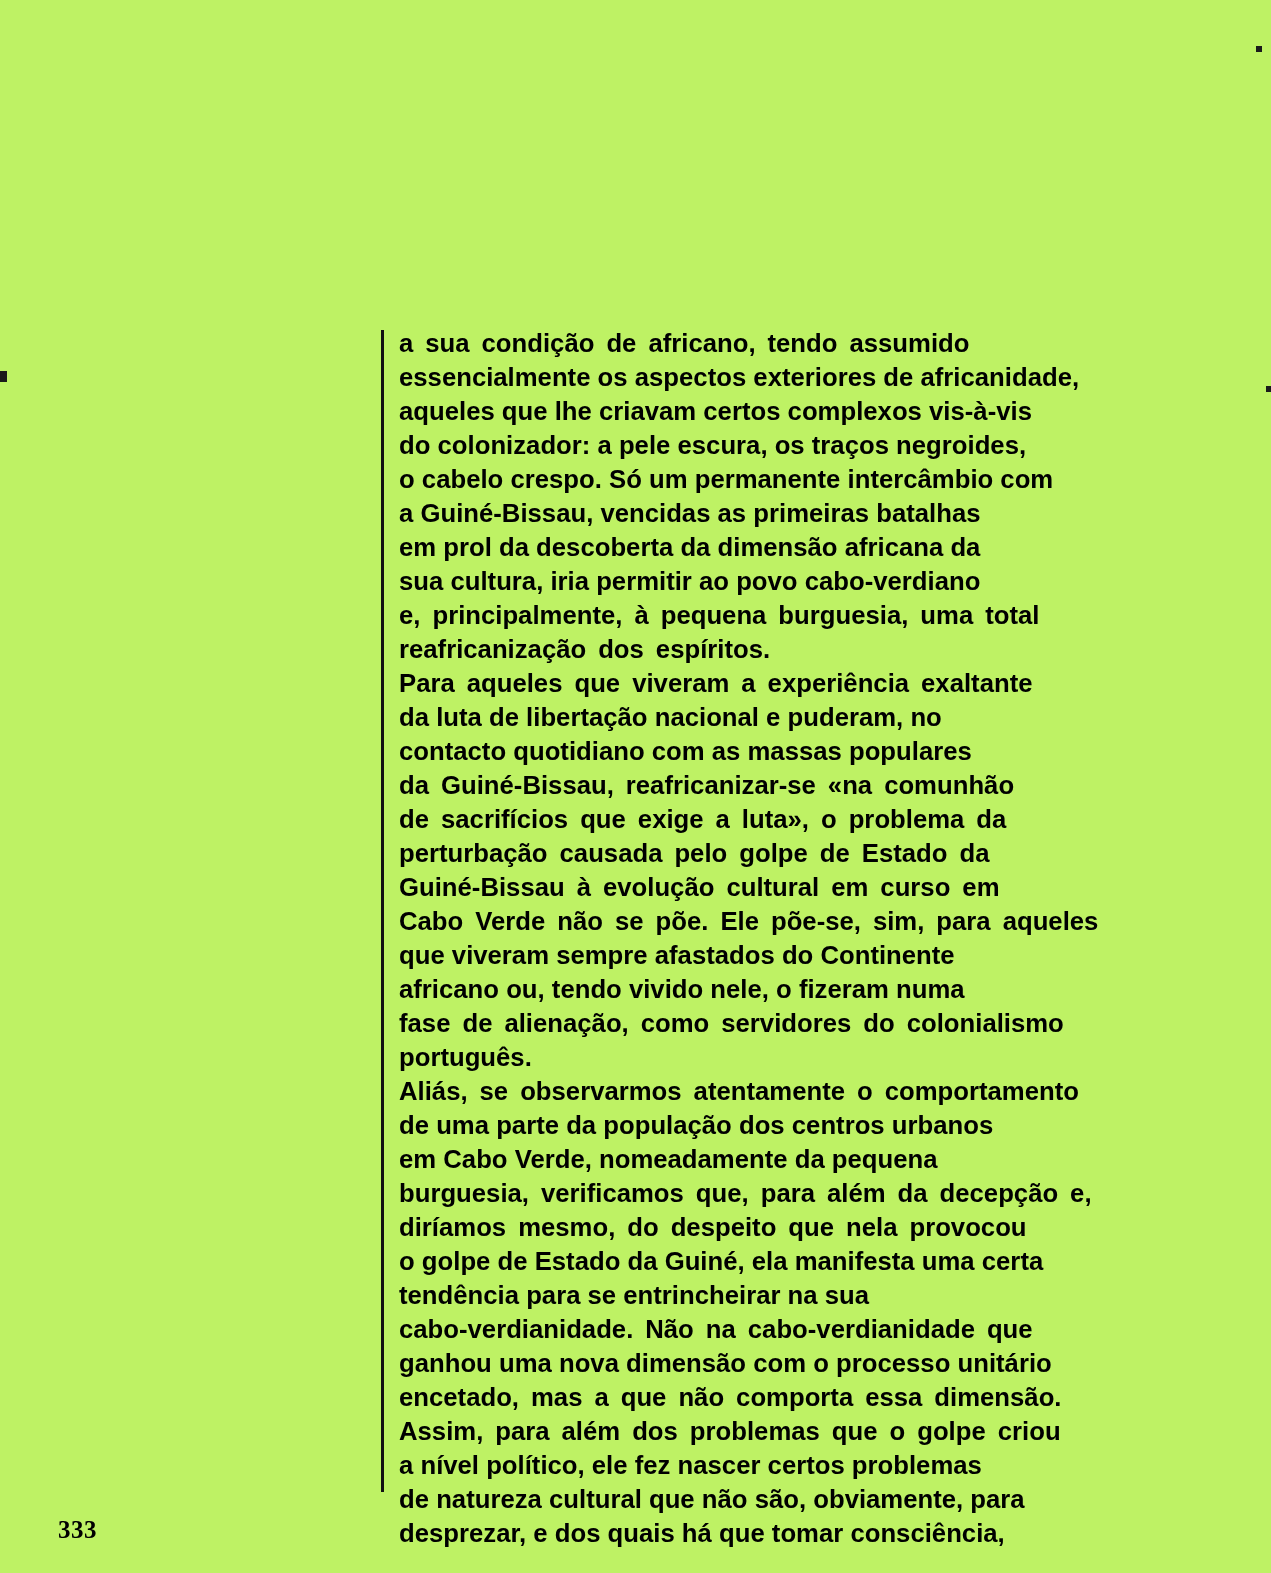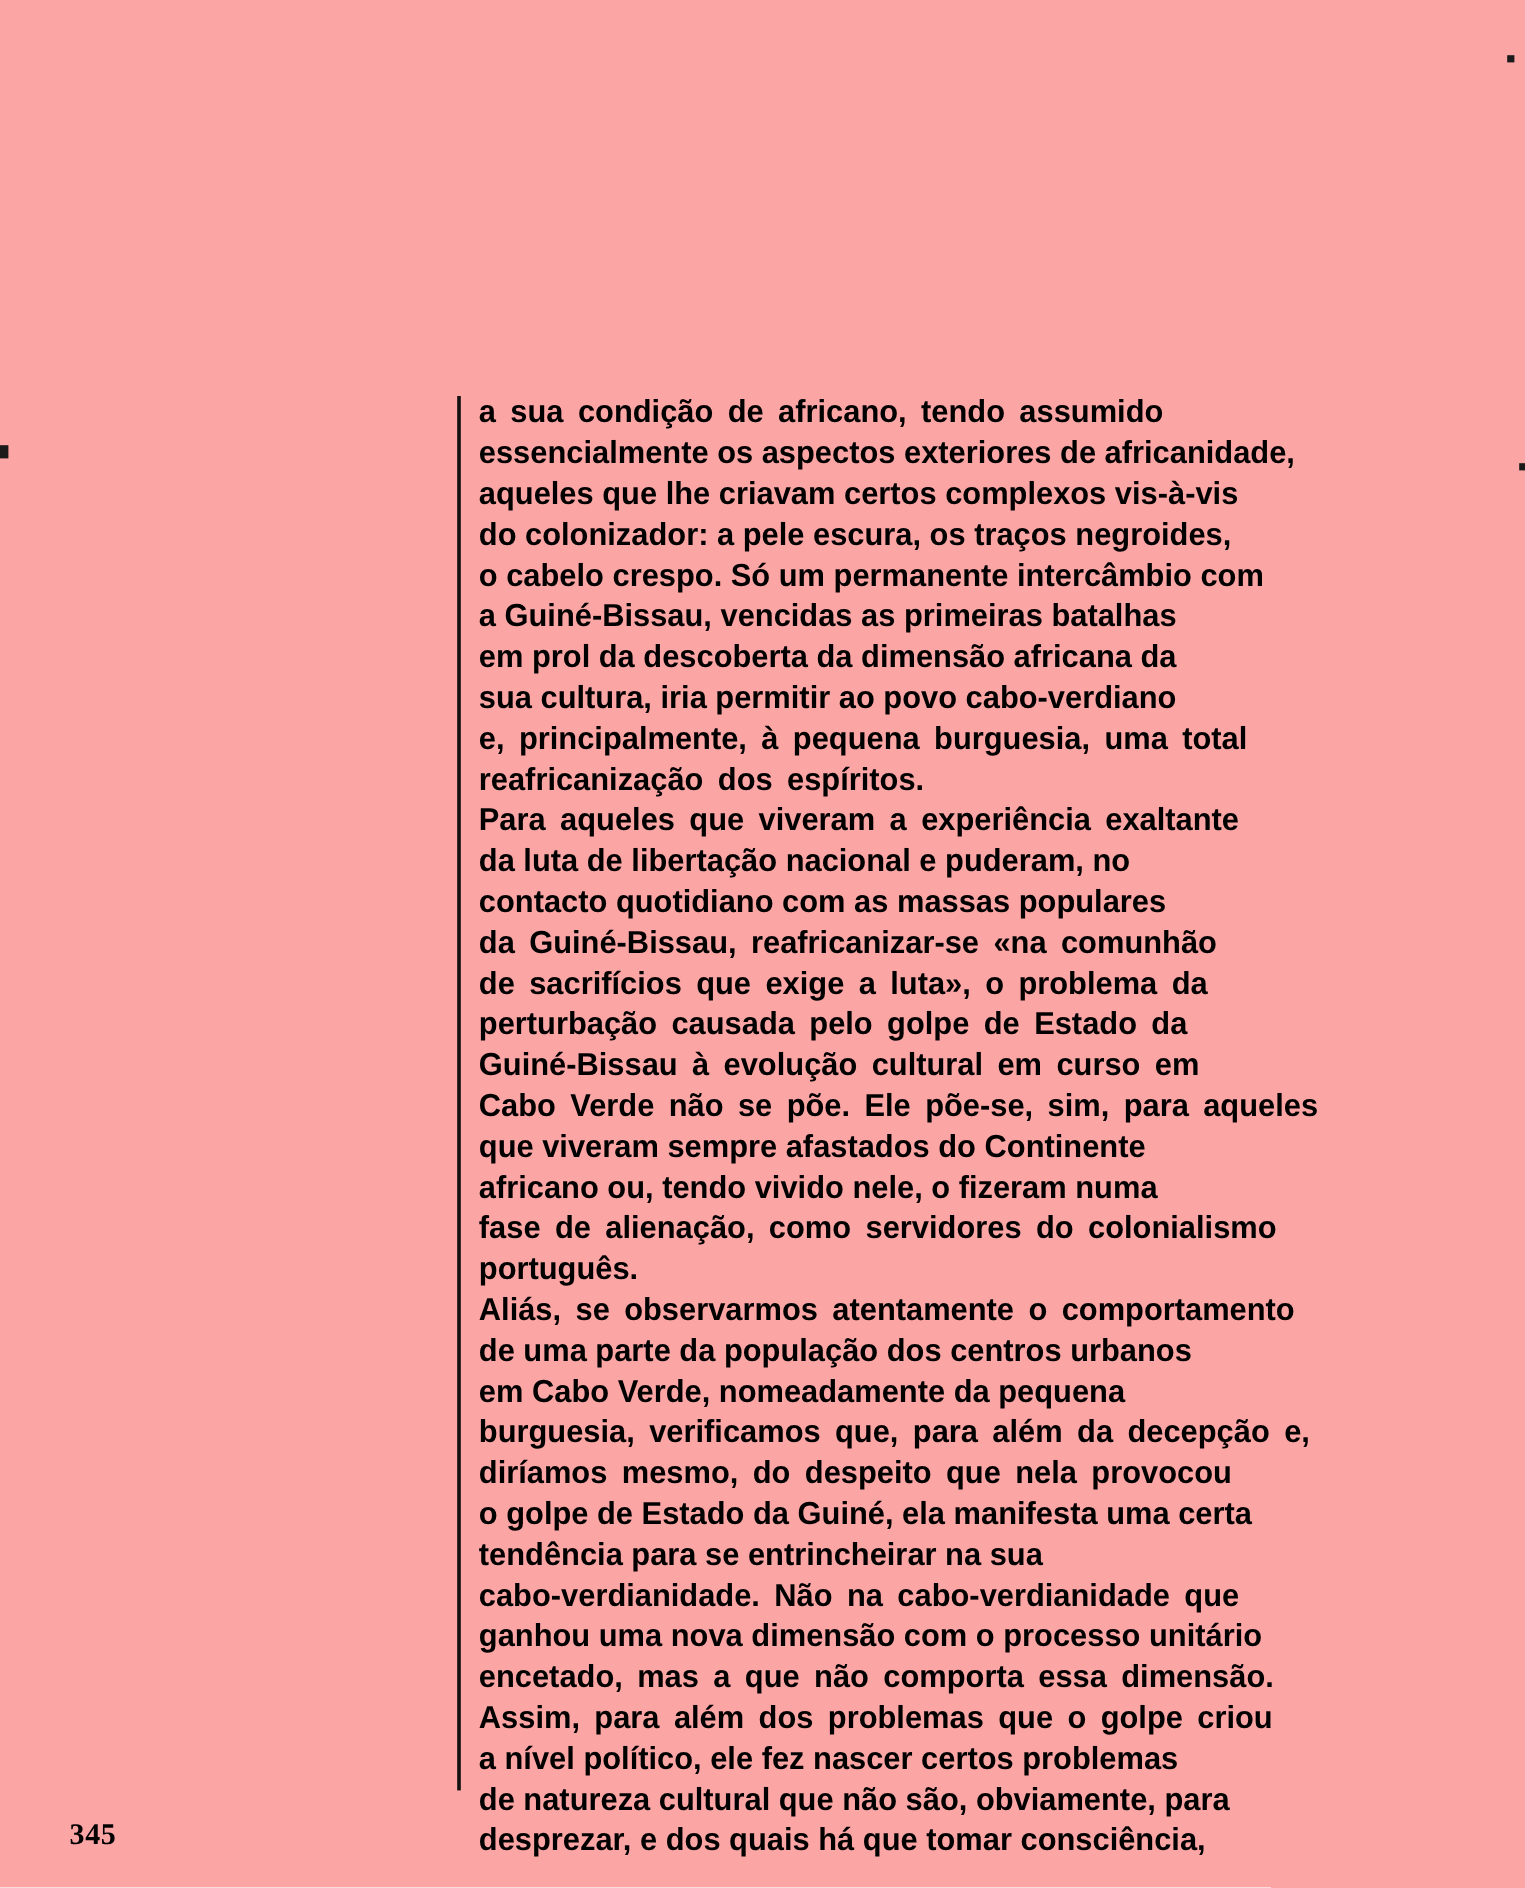--- a/index.html
+++ b/index.html
@@ -8,21 +8,21 @@
     padding: 0;
     background: #ffffff;
   }
   body {
     font-family: "Liberation Sans", "DejaVu Sans", sans-serif;
   }
   #page {
     position: relative;
     width: 1271px;
     height: 1573px;
-    background: #fca5a5;
+    background: #bef264;
     overflow: hidden;
   }
 
   
   .tick {
     position: absolute;
     background: #1a1a1a;
   }
   #tick-left {
     left: 0px;
@@ -133,15 +133,15 @@
       <div class="text-line">tendência para se entrincheirar na sua</div>
       <div class="text-line wide">cabo-verdianidade. Não na cabo-verdianidade que</div>
       <div class="text-line">ganhou uma nova dimensão com o processo unitário</div>
       <div class="text-line wide">encetado, mas a que não comporta essa dimensão.</div>
       <div class="text-line wide">Assim, para além dos problemas que o golpe criou</div>
       <div class="text-line">a nível político, ele fez nascer certos problemas</div>
       <div class="text-line">de natureza cultural que não são, obviamente, para</div>
       <div class="text-line">desprezar, e dos quais há que tomar consciência,</div>
     </div>
 
-  <div id="page-number">345</div>
+  <div id="page-number">333</div>
 
 </div>
 
 </body></html>

